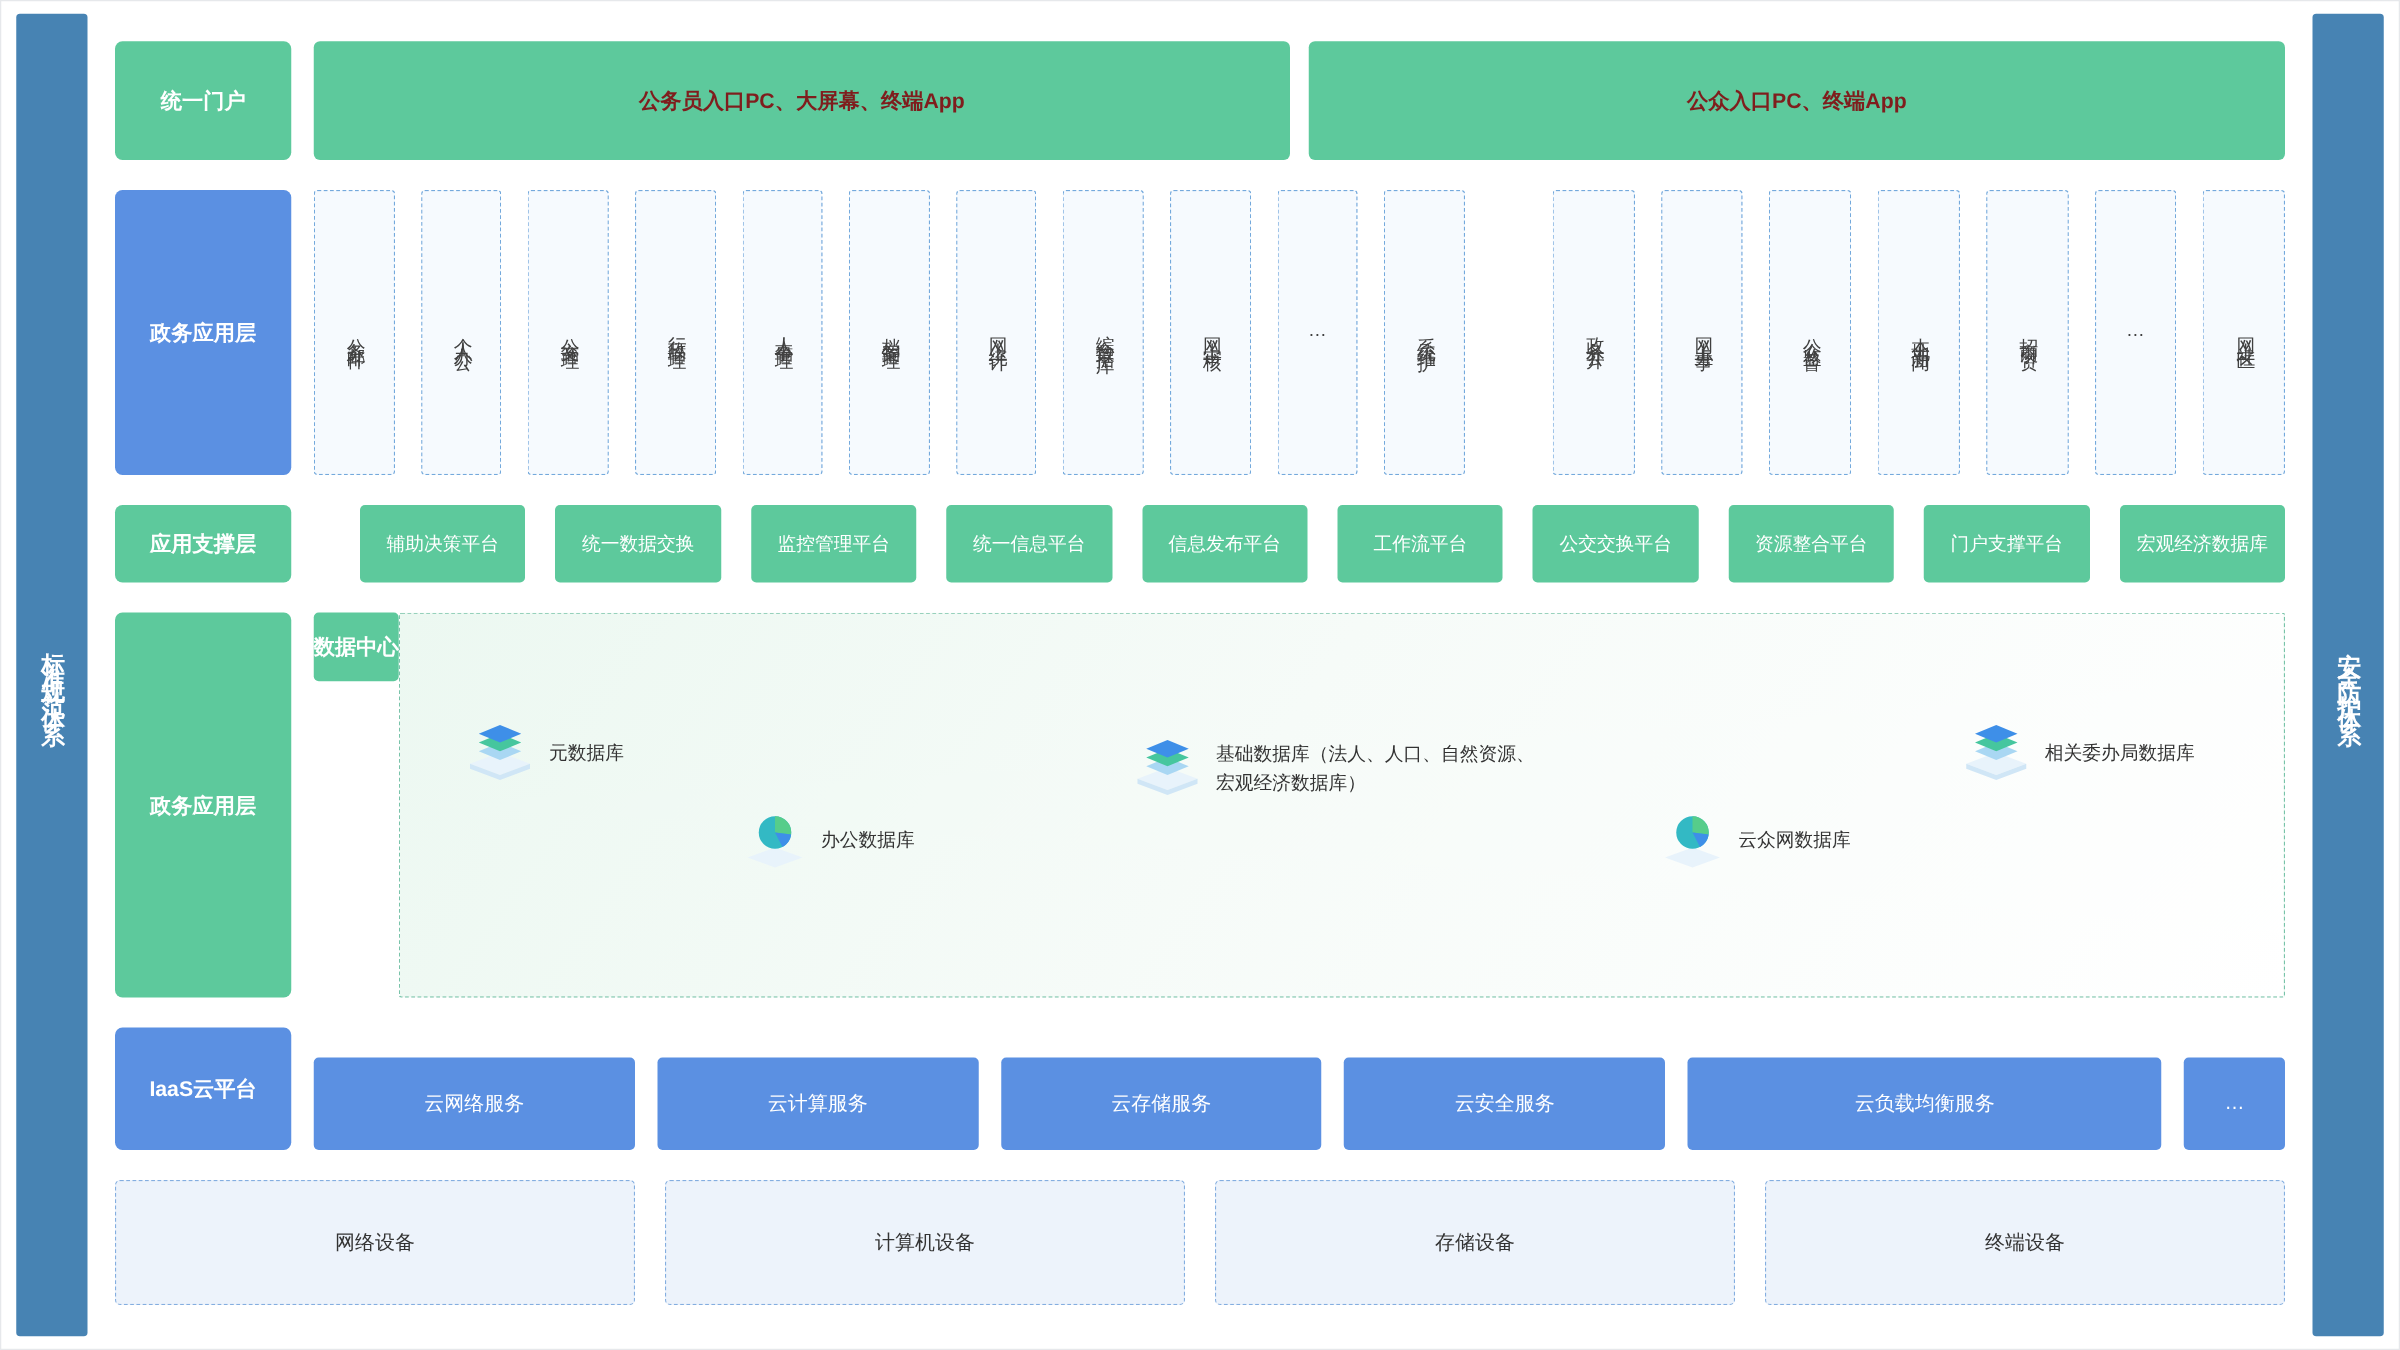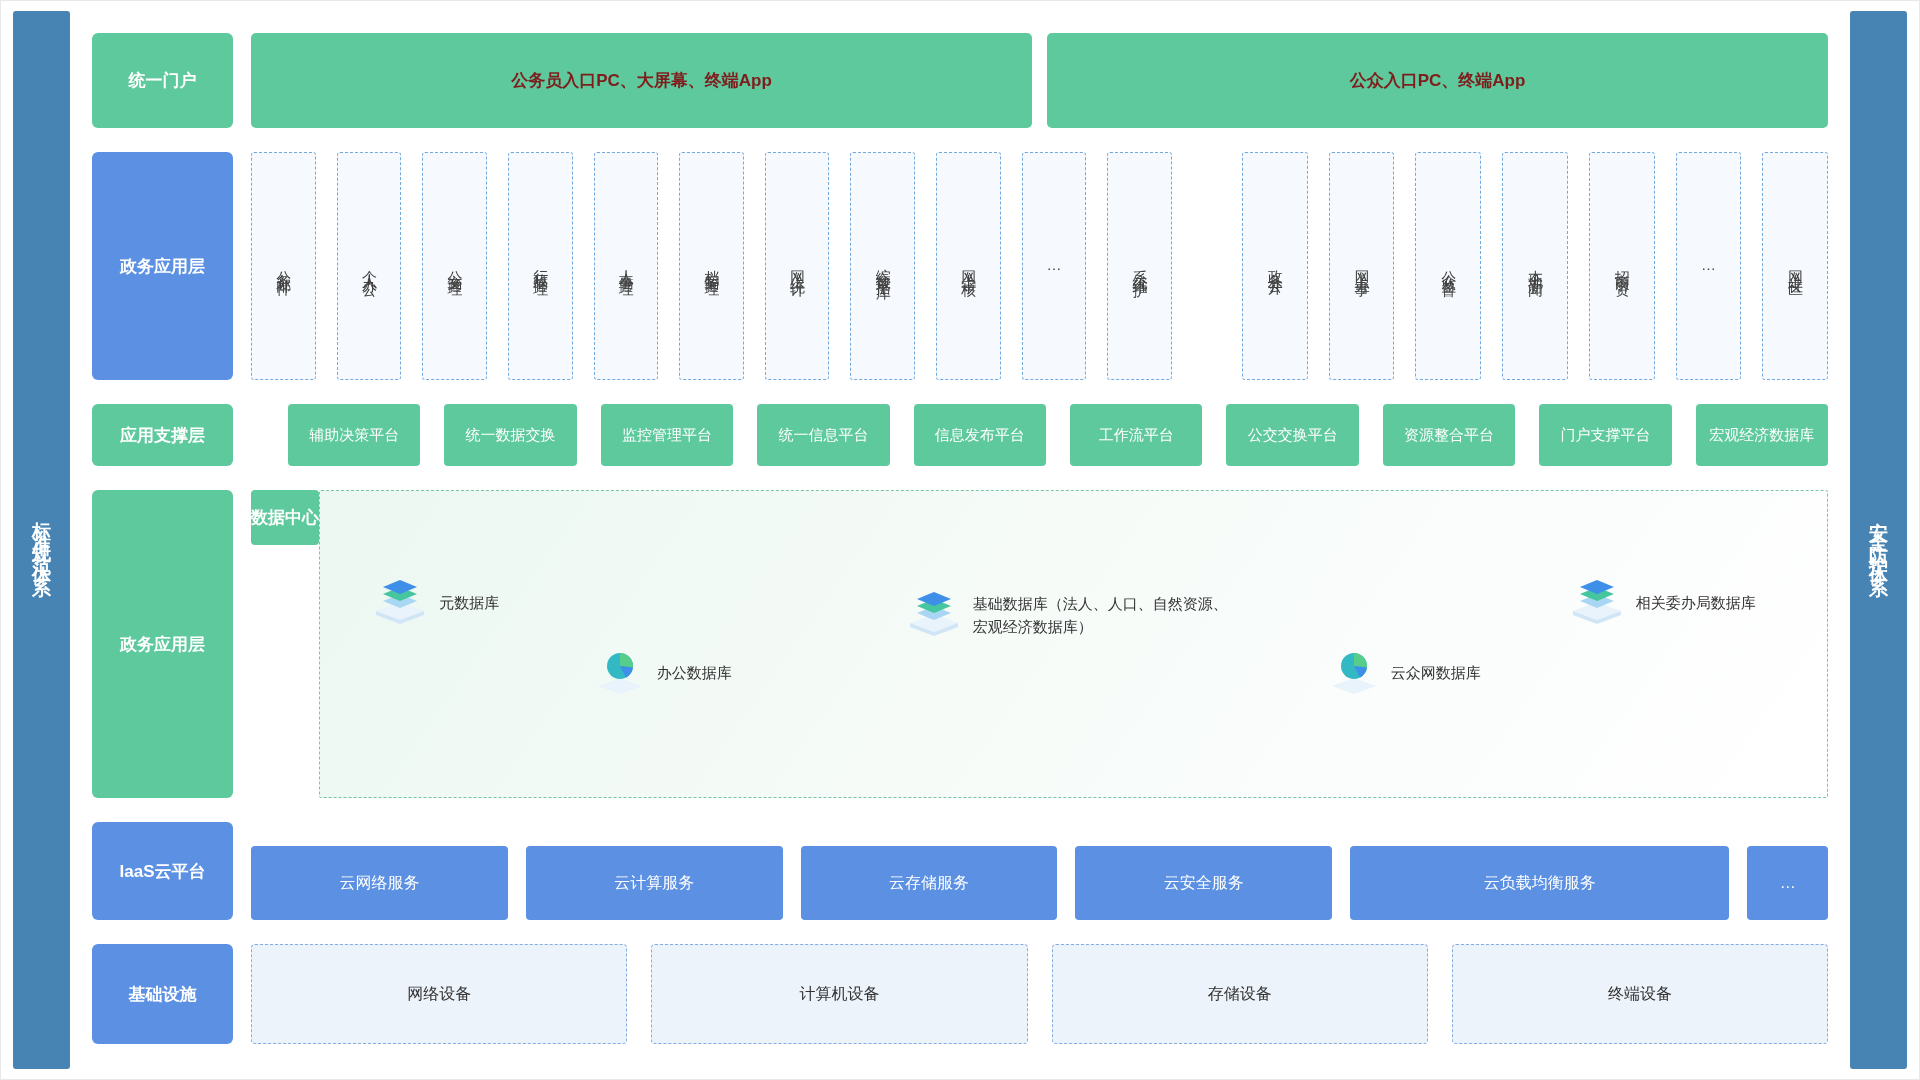--- a/index.html
+++ b/index.html
@@ -308,21 +308,20 @@
         <div class="bbox f210">云网络服务</div>
         <div class="bbox f210">云计算服务</div>
         <div class="bbox f210">云存储服务</div>
         <div class="bbox f210">云安全服务</div>
         <div class="bbox f310">云负载均衡服务</div>
         <div class="bbox f66">…</div>
       </div>
     </div>
 
     <div class="row row6">
-      <div class="row-label blue">基础设施</div>
       <div class="dwrap">
         <div class="dbox">网络设备</div>
         <div class="dbox">计算机设备</div>
         <div class="dbox">存储设备</div>
         <div class="dbox">终端设备</div>
       </div>
     </div>
 
   </div>
 

